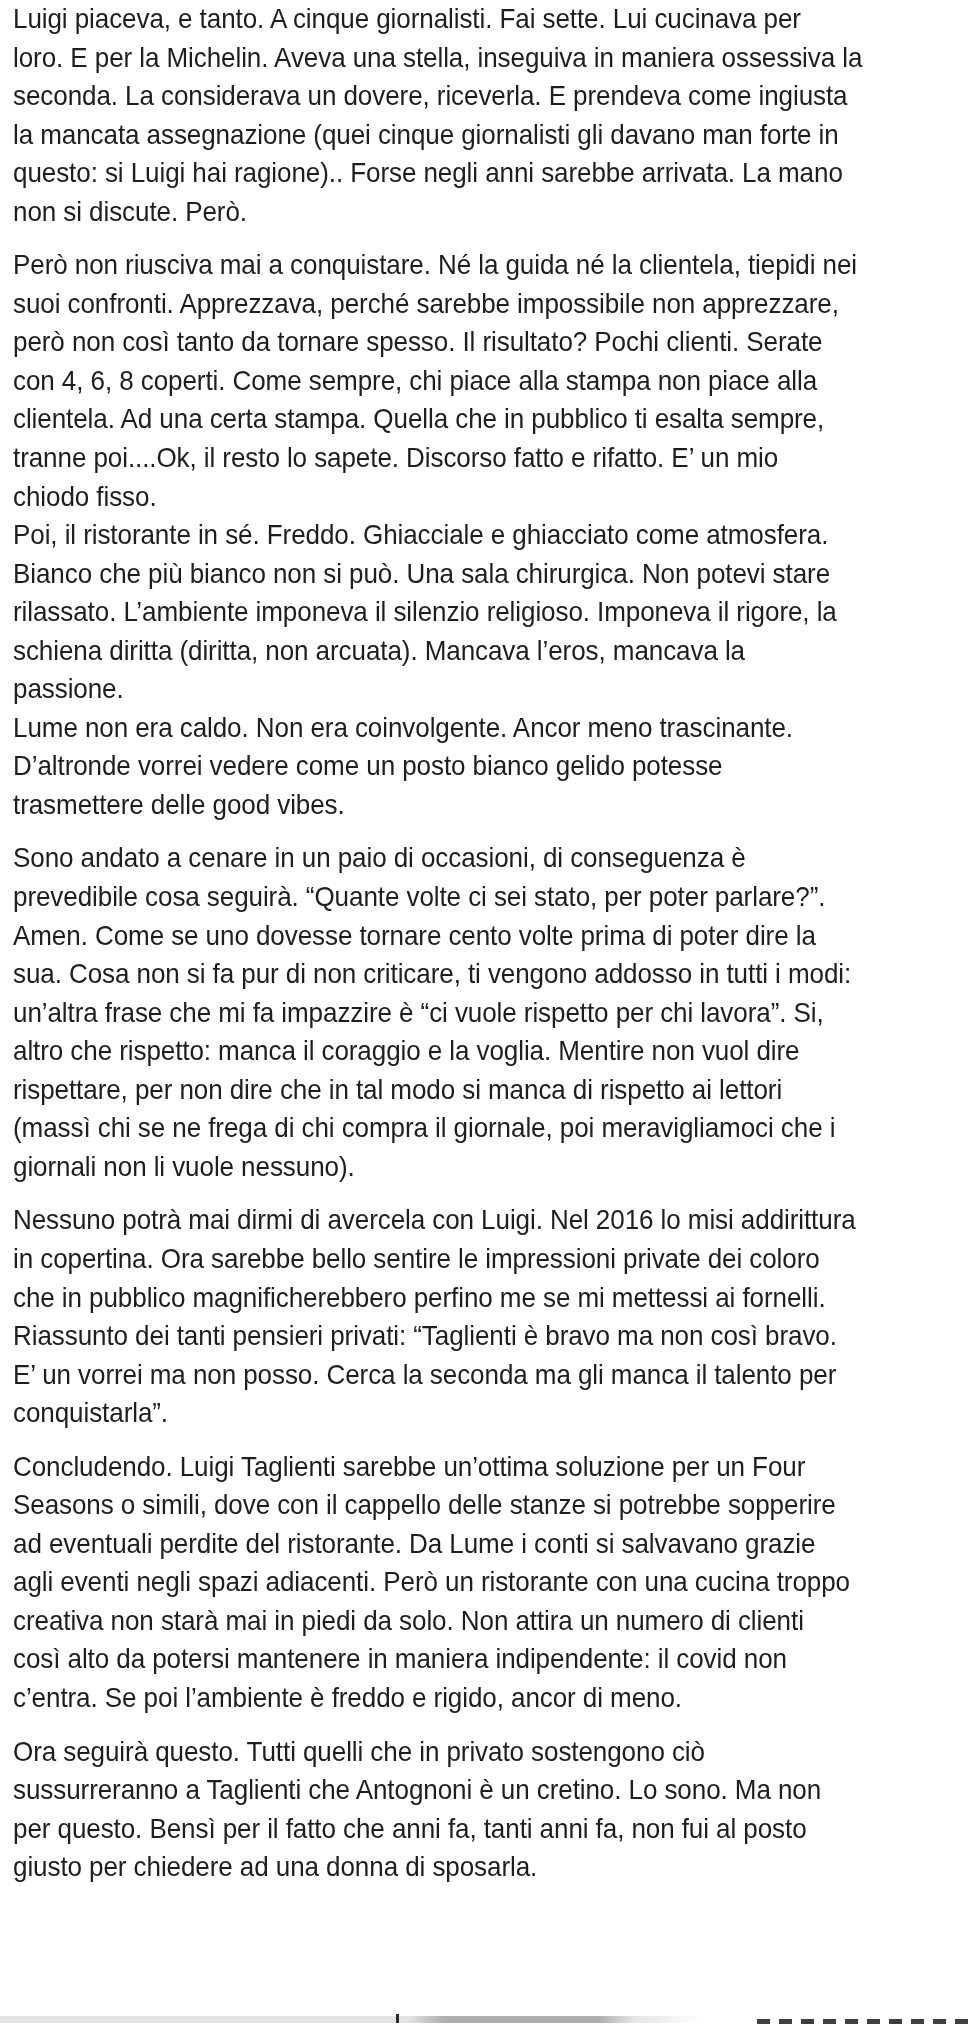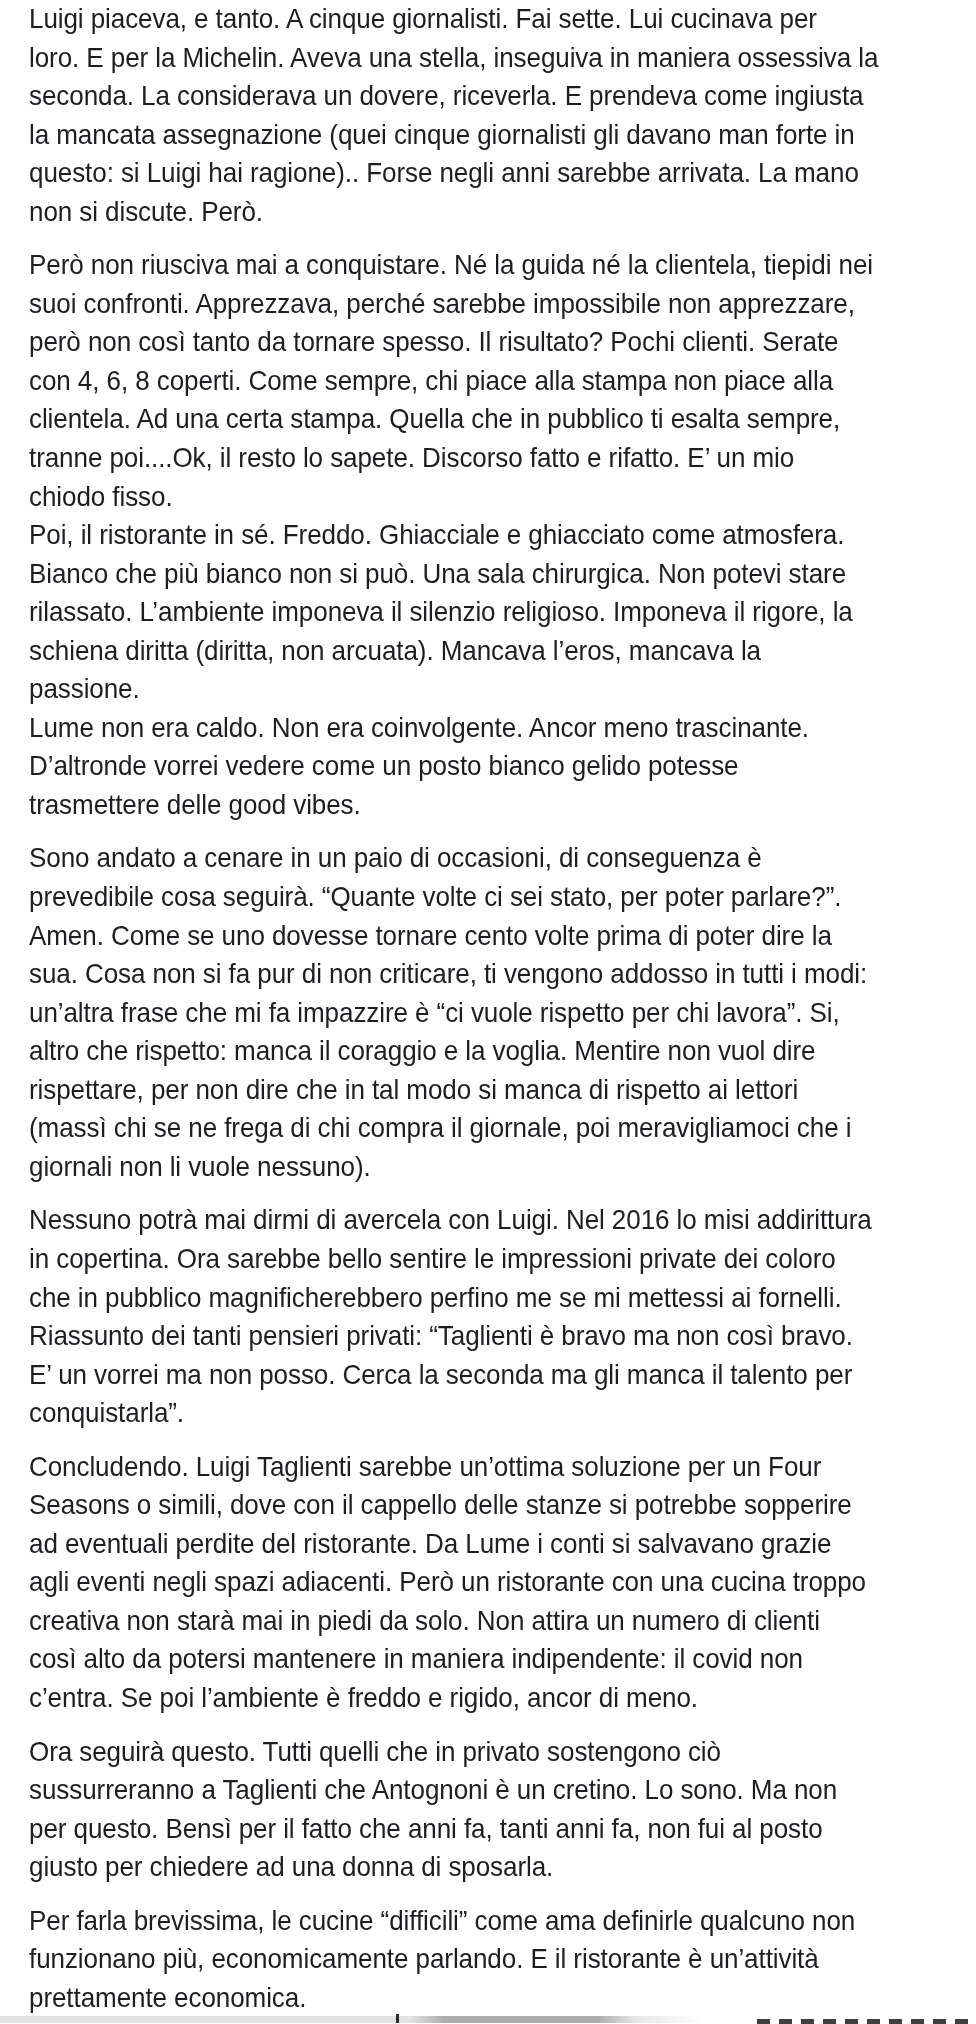--- a/index.html
+++ b/index.html
@@ -12,21 +12,21 @@
     height: 2024px;
     position: relative;
     overflow: hidden;
     font-family: "Liberation Sans", sans-serif;
     color: #1c1e21;
   }
   .article {
     padding: 0 0 0 13px;
   }
   .para {
-    margin: 0 0 15px 16px;
+    margin: 0 0 15px 0;
     padding: 0;
   }
   .line {
     display: block;
     height: 38.55px;
     line-height: 38.55px;
     font-size: 28px;
     letter-spacing: -0.1px;
     white-space: nowrap;
     transform: scaleX(0.93);
@@ -129,25 +129,20 @@
       <span class="line">creativa non starà mai in piedi da solo. Non attira un numero di clienti</span>
       <span class="line">così alto da potersi mantenere in maniera indipendente: il covid non</span>
       <span class="line">c’entra. Se poi l’ambiente è freddo e rigido, ancor di meno.</span>
     </p>
     <p class="para">
       <span class="line">Ora seguirà questo. Tutti quelli che in privato sostengono ciò</span>
       <span class="line">sussurreranno a Taglienti che Antognoni è un cretino. Lo sono. Ma non</span>
       <span class="line">per questo. Bensì per il fatto che anni fa, tanti anni fa, non fui al posto</span>
       <span class="line">giusto per chiedere ad una donna di sposarla.</span>
     </p>
-    <p class="para">
-      <span class="line">Per farla brevissima, le cucine “difficili” come ama definirle qualcuno non</span>
-      <span class="line">funzionano più, economicamente parlando. E il ristorante è un’attività</span>
-      <span class="line">prettamente economica.</span>
-    </p>
   </main>
 
 <div class="bottom-strip">
   <div class="strip-bar"></div>
   <div class="strip-tick"></div>
   <div class="strip-dashes">
 
   <div class="strip-dash"></div>
       <div class="strip-dash"></div>
       <div class="strip-dash"></div>

